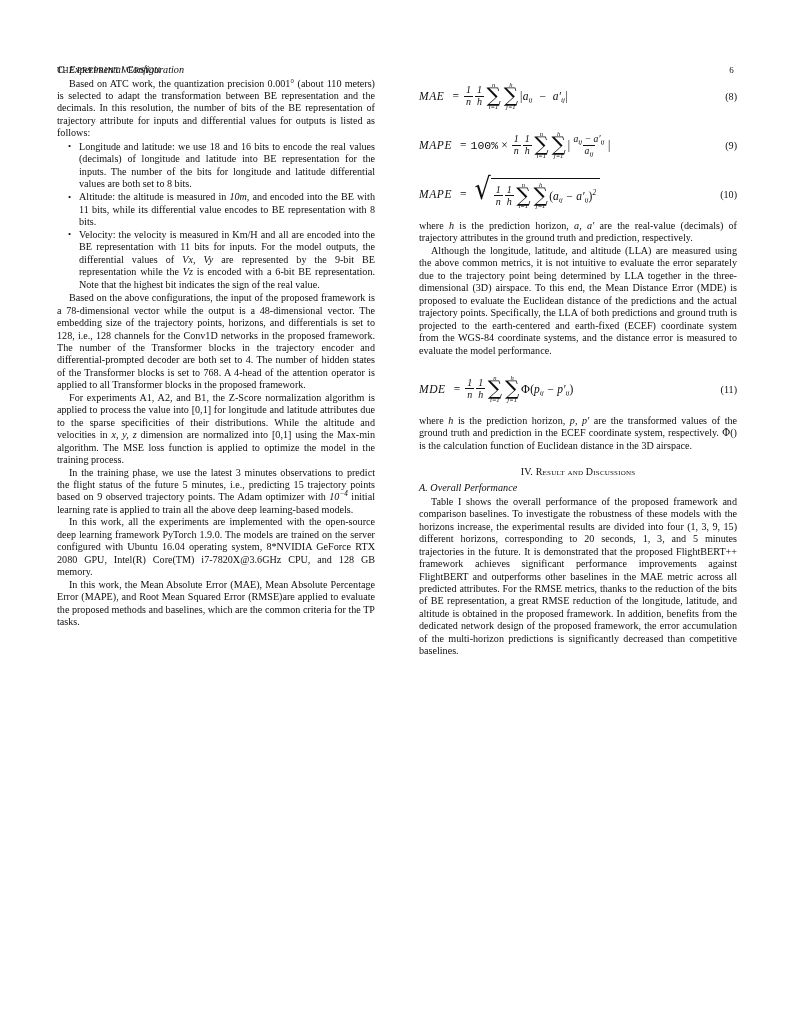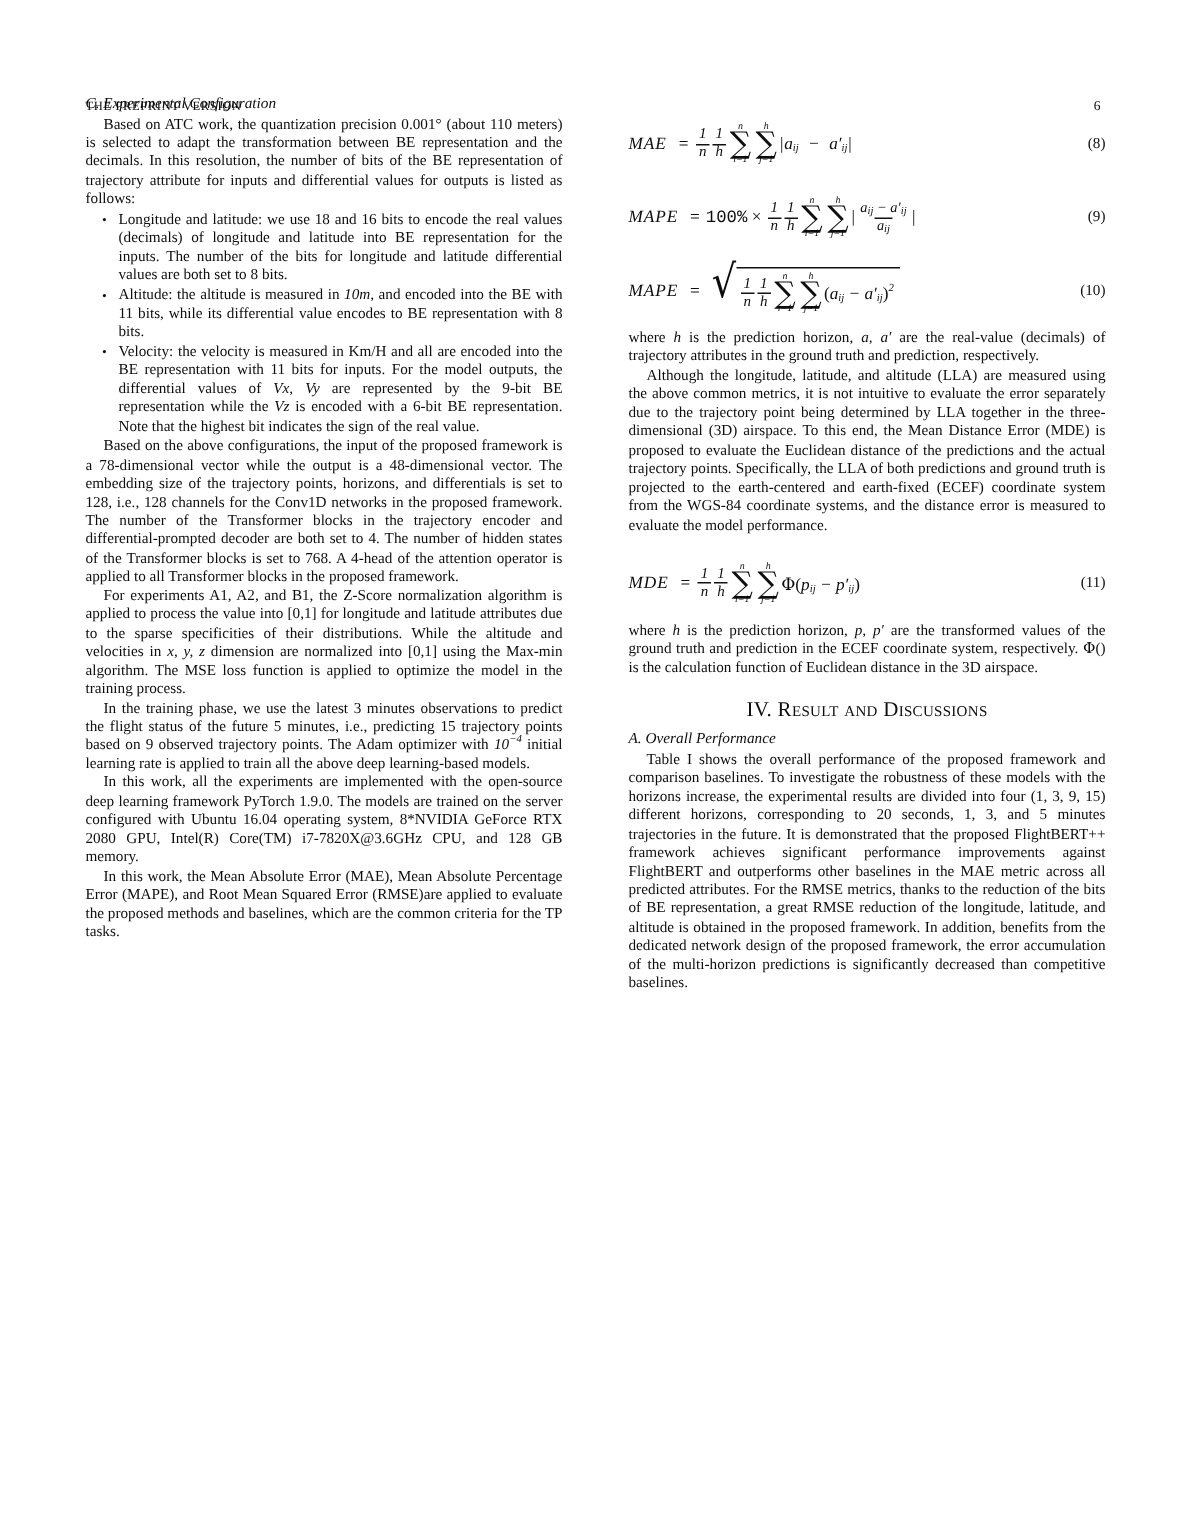--- a/index.html
+++ b/index.html
@@ -72,21 +72,21 @@
     font-size: 10.2px;
     font-style: italic;
     margin: 0 0 2.5px 0;
     text-align: left;
     text-indent: 0;
   }
   .sec-head.spaced-top {
     margin-top: 13px;
   }
   .roman-head {
-    font-size: 14px;
+    font-size: 10px;
     text-align: center;
     margin: 14px 0 5px 0;
     font-variant: small-caps;
     letter-spacing: 0.2px;
   }
   ul.bullets {
     margin: 1px 0 1px 0;
     padding-left: 22px;
     list-style: none;
   }

